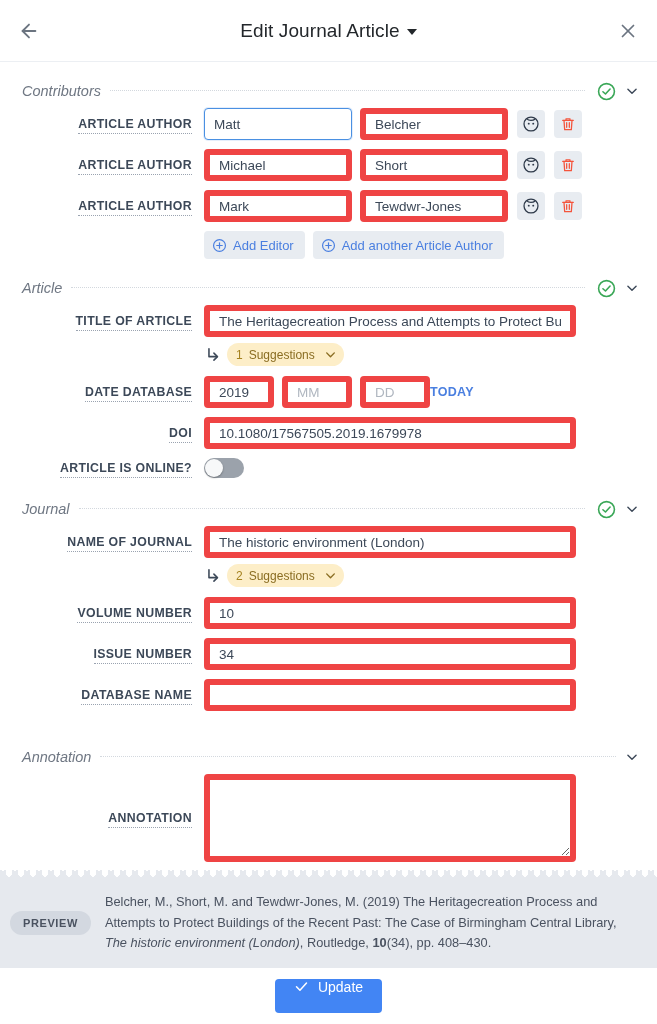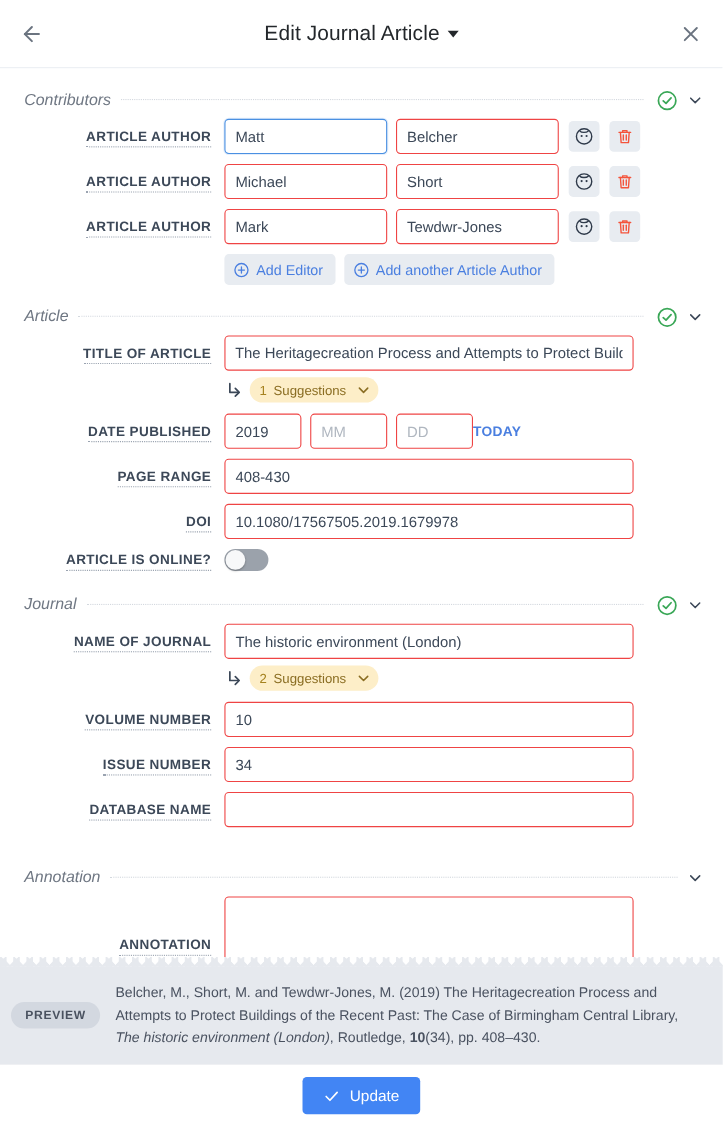--- a/index.html
+++ b/index.html
@@ -104,21 +104,21 @@
     border-bottom: 1px dotted #9aa3b0;
     padding-bottom: 2px;
   }
   .row .ctl { flex: 1; display: flex; align-items: center; }
 
   input.fld, textarea.fld {
     font-family: "Liberation Sans", sans-serif;
     font-size: 13.5px;
     color: #3c4858;
     background: #fff;
-    border: 1px solid #ef4444;
+    border: 6px solid #ef4444;
     border-radius: 4px;
     padding: 6px 9px;
     height: 32px;
     outline: none;
   }
   input.fld::placeholder { color: #b0b7c0; }
   input.fld.focused {
     border: 1px solid #4a90e2;
     box-shadow: 0 0 0 1px rgba(74,144,226,.15);
   }
@@ -248,21 +248,21 @@
   .update-btn {
     background: #4285f4;
     color: #fff;
     border: none;
     border-radius: 4px;
     height: 34px;
     padding: 0 19px;
     font-size: 14px;
     font-family: "Liberation Sans", sans-serif;
     display: inline-flex;
-    align-items: center;
+    align-items: flex-start;
     cursor: pointer;
   }
   .update-btn svg { margin-right: 9px; }
 </style>
 </head>
 <body>
 
 <div class="header">
   <div class="hdr-icon left">
     <svg width="22" height="22" viewBox="0 0 24 24" fill="none" stroke="currentColor" stroke-width="2" stroke-linecap="round" stroke-linejoin="round">
@@ -425,37 +425,31 @@
       <span>Suggestions</span>
       <span class="chv">
         <svg width="13" height="13" viewBox="0 0 24 24" fill="none" stroke="currentColor" stroke-width="2.6" stroke-linecap="round" stroke-linejoin="round">
             <polyline points="5 9 12 16 19 9"></polyline>
           </svg>
       </span>
     </span>
   </div>
 
   <div class="row">
-    <div class="lbl"><span class="u">DATE PUBLISHED</span></div>
+    <div class="lbl"><span class="u">DATE DATABASE</span></div>
     <div class="ctl">
       <input class="fld dt" value="2019" style="">
       <div class="gap"></div>
       <input class="fld dt" placeholder="MM" style="">
       <div class="gap"></div>
       <input class="fld dt" placeholder="DD" style="">
       <span class="today-link">TODAY</span>
     </div>
   </div>
 
-  <div class="row">
-    <div class="lbl"><span class="u">PAGE RANGE</span></div>
-    <div class="ctl">
-        <input class="fld full" value="408-430" style="">
-      </div>
-  </div>
 
   <div class="row">
     <div class="lbl"><span class="u">DOI</span></div>
     <div class="ctl">
         <input class="fld full" value="10.1080/17567505.2019.1679978" style="">
       </div>
   </div>
 
   <div class="row" style="margin-bottom:14px;">
     <div class="lbl"><span class="u">ARTICLE IS ONLINE?</span></div>

